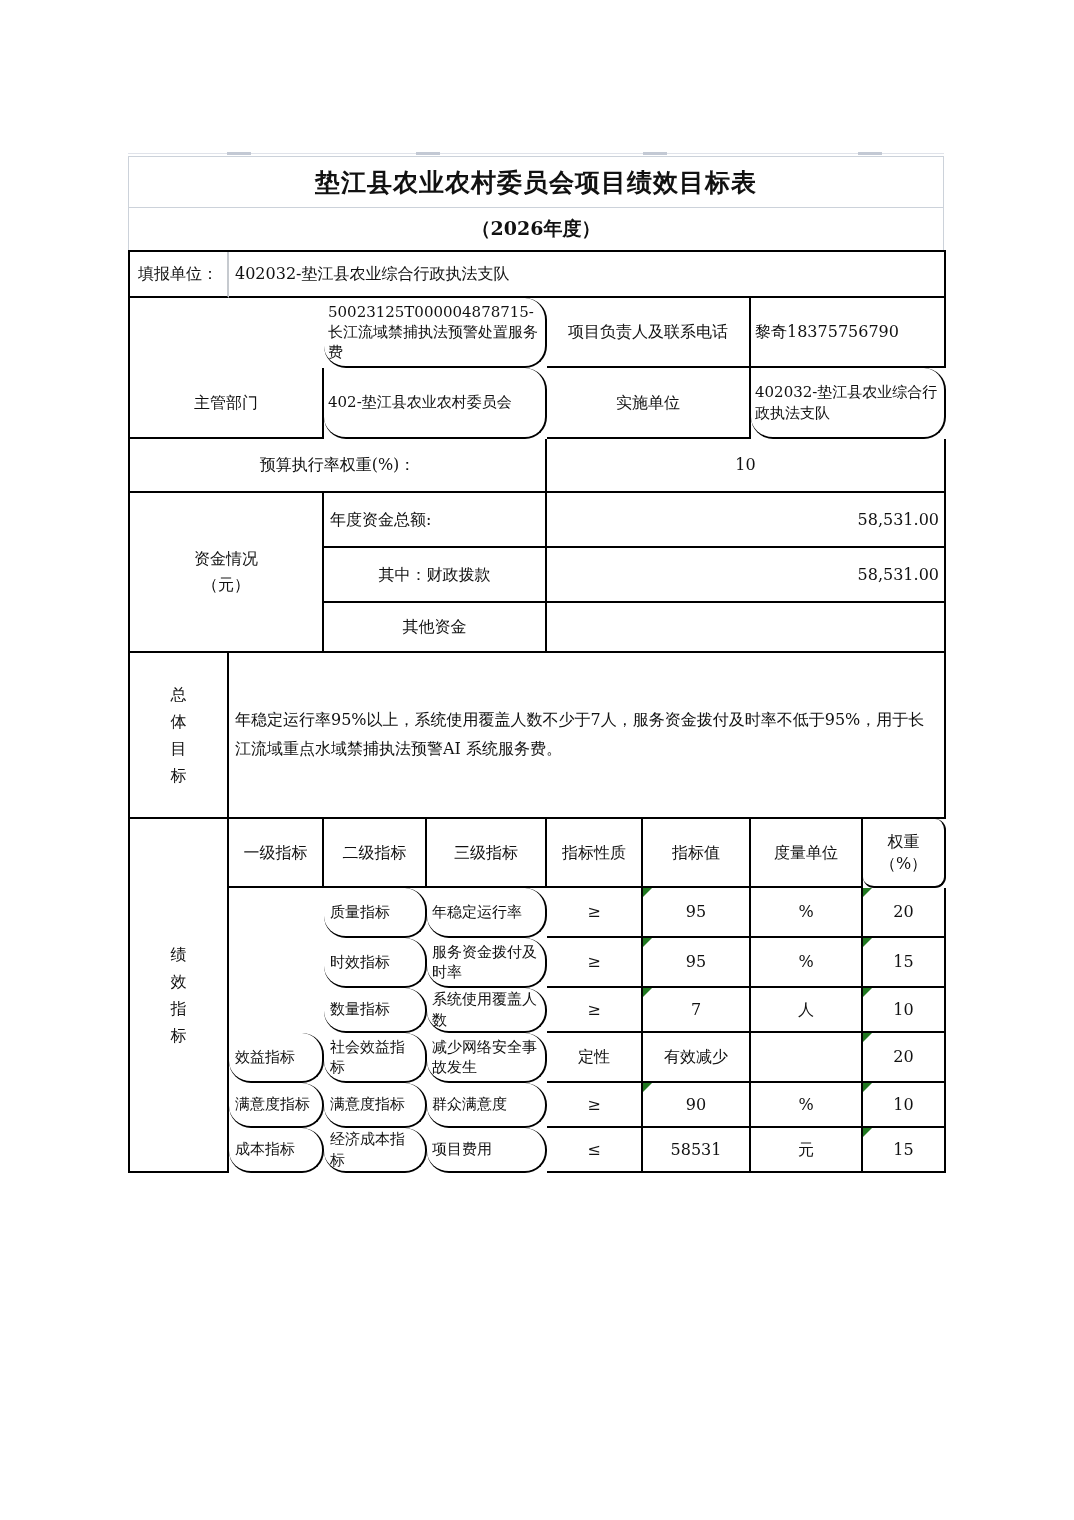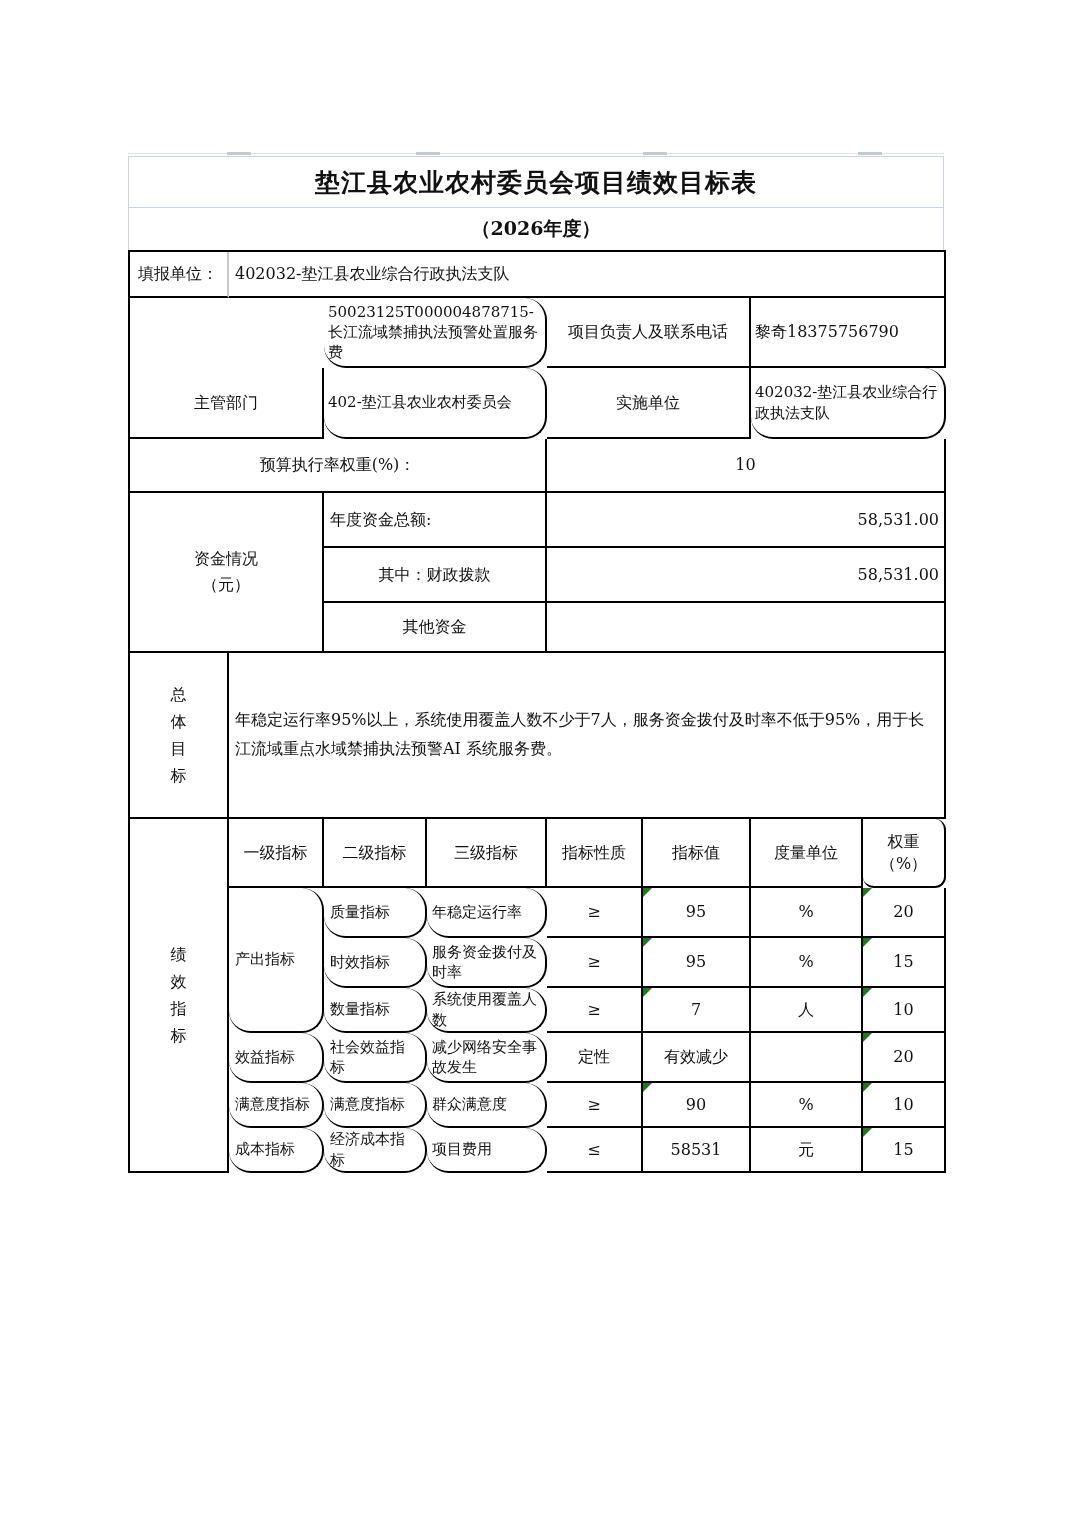--- a/index.html
+++ b/index.html
@@ -89,21 +89,20 @@
     </div>
 
     <div class="cell" style="grid-column:2/3;grid-row:9/10;">一级指标</div>
     <div class="cell" style="grid-column:3/4;grid-row:9/10;">二级指标</div>
     <div class="cell" style="grid-column:4/5;grid-row:9/10;">三级指标</div>
     <div class="cell" style="grid-column:5/6;grid-row:9/10;">指标性质</div>
     <div class="cell" style="grid-column:6/7;grid-row:9/10;">指标值</div>
     <div class="cell" style="grid-column:7/8;grid-row:9/10;">度量单位</div>
     <div class="cell" style="grid-column:8/9;grid-row:9/10;border-radius:11px;">权重（%）</div>
 
-    <div class="cell l small" style="grid-column:2/3;grid-row:10/13;">产出指标</div>
 
     <div class="cell l small" style="grid-column:3/4;grid-row:10/11;">质量指标</div>
     <div class="cell l small" style="grid-column:4/5;grid-row:10/11;padding:2px 5px;text-align:center;">年稳定运行率</div>
     <div class="cell" style="grid-column:5/6;grid-row:10/11;">≥</div>
     <div class="cell" style="grid-column:6/7;grid-row:10/11;">
       <i class="tri"></i>
       <span>95</span>
       </div>
     <div class="cell" style="grid-column:7/8;grid-row:10/11;">%</div>
     <div class="cell" style="grid-column:8/9;grid-row:10/11;">

